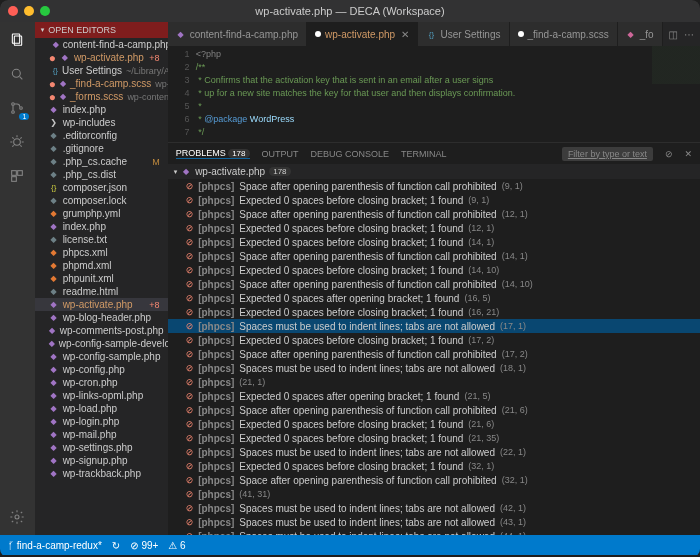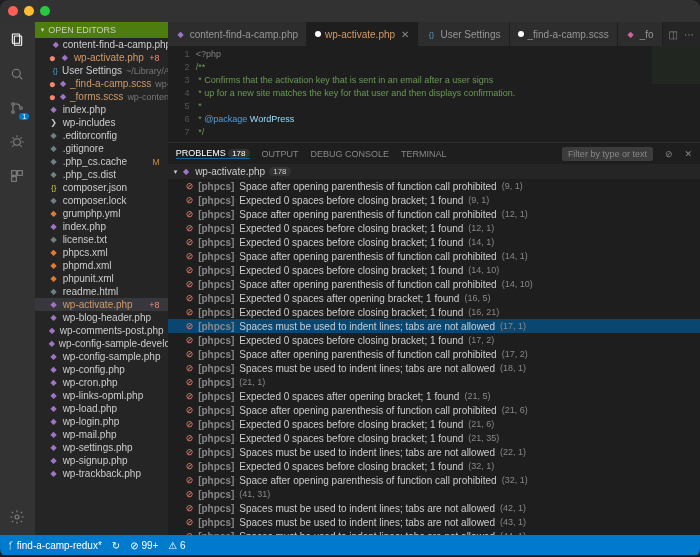--- a/index.html
+++ b/index.html
@@ -9,21 +9,21 @@
 .dot { width: 10px; height: 10px; border-radius: 50%; }
 .dot.r { background: #ff5f56; } .dot.y { background: #ffbd2e; } .dot.g { background: #27c93f; }
 .title { position: absolute; left: 50%; transform: translateX(-50%); color: #ccc; font-size: 11px; }
 .main { display: flex; height: 513px; }
 .activitybar { width: 38px; background: #333; display: flex; flex-direction: column; align-items: center; padding-top: 8px; gap: 14px; color: #858585; }
 .activitybar .ic { width: 20px; height: 20px; display: flex; align-items: center; justify-content: center; cursor: pointer; position: relative; }
 .activitybar .ic.active { color: #fff; }
 .badge { position: absolute; bottom: -2px; right: -2px; background: #007acc; color: #fff; border-radius: 6px; font-size: 7px; padding: 0 3px; }
 .sidebar { width: 146px; background: #252526; color: #ccc; display: flex; flex-direction: column; overflow: hidden; }
 .sidebar-title { text-transform: uppercase; font-size: 9px; padding: 6px 12px 4px; color: #bbb; }
-.section-hdr { font-size: 9px; text-transform: uppercase; padding: 3px 6px; background: #4d7c0f; display: flex; align-items: center; gap: 4px; cursor: pointer; }
+.section-hdr { font-size: 9px; text-transform: uppercase; padding: 3px 6px; background: #7f1d1d; display: flex; align-items: center; gap: 4px; cursor: pointer; }
 .chev { font-size: 7px; }
 .open-ed { display: flex; align-items: center; padding: 1px 4px 1px 14px; font-size: 10px; gap: 4px; white-space: nowrap; overflow: hidden; }
 .open-ed .dot2 { color: #f48771; font-size: 12px; line-height: 8px; }
 .open-ed.mod .name { color: #d19a66; }
 .open-ed .cnt { color: #f48771; margin-left: auto; font-size: 9px; padding-right: 4px; }
 .open-ed .sub { color: #777; font-size: 9px; }
 .files { flex: 1; overflow: hidden; }
 .file { display: flex; align-items: center; padding: 1px 4px 1px 14px; font-size: 10px; gap: 4px; white-space: nowrap; overflow: hidden; cursor: pointer; }
 .file.sel { background: #37373d; }
 .file.cur .nm { color: #d19a66; }
@@ -45,21 +45,21 @@
 .gutter { width: 28px; text-align: right; color: #555; padding-right: 6px; padding-top: 2px; }
 .codelines { padding-top: 2px; color: #6a9955; white-space: pre; }
 .codelines .tag { color: #808080; }
 .codelines .kw { color: #569cd6; }
 .codelines .pkg { color: #9cdcfe; }
 .minimap { position: absolute; right: 0; top: 0; width: 48px; height: 96px; opacity: 0.3; background: linear-gradient(#2a3a2a 0 40%, #1e1e1e 40%); }
 .panel-tabs { display: flex; background: #1e1e1e; height: 22px; align-items: center; padding: 0 8px; gap: 12px; font-size: 9px; color: #888; border-top: 1px solid #2d2d2d; }
 .ptab { cursor: pointer; text-transform: uppercase; }
 .ptab.active { color: #fff; border-bottom: 1px solid #0e639c; }
 .ptab .pb { background: #333; color: #fff; border-radius: 6px; padding: 0 4px; font-size: 8px; }
-.filter { margin-left: auto; background: #3c3c3c; color: #888; padding: 2px 6px; font-size: 9px; border-radius: 2px; cursor: text; }
+.filter { margin-left: auto; background: #3c3c3c; color: #888; padding: 2px 6px; font-size: 9px; border-radius: 2px; cursor: text; text-decoration: underline; }
 .panel-x { cursor: pointer; color: #888; }
 .panel-body { flex: 1; overflow: auto; background: #1e1e1e; }
 .phdr { display: flex; align-items: center; gap: 4px; padding: 2px 6px; font-size: 10px; background: #252526; cursor: pointer; }
 .phdr .pb { background: #333; border-radius: 6px; padding: 0 4px; font-size: 8px; }
 .prob { display: flex; align-items: center; gap: 5px; padding: 1.5px 4px 1.5px 18px; font-size: 10px; color: #ccc; white-space: nowrap; overflow: hidden; cursor: pointer; }
 .prob.sel { background: #094771; }
 .perr { color: #f48771; font-size: 9px; }
 .psrc { color: #888; font-weight: bold; }
 .ploc { color: #888; font-size: 9px; }
 .statusbar { height: 20px; background: #007acc; color: #fff; display: flex; align-items: center; font-size: 10px; padding: 0 8px; gap: 10px; }
@@ -69,20 +69,21 @@
 </style>
 </head>
 <body>
 
 <div class="titlebar">
   <div class="traffic">
     <div class="dot r"></div>
     <div class="dot y"></div>
     <div class="dot g"></div>
   </div>
+  <div class="title">wp-activate.php — DECA (Workspace)</div>
 </div>
 
 <div class="main">
   <div class="activitybar">
     <div class="ic active">
         <svg viewBox="0 0 24 24" fill="none" stroke="currentColor" stroke-width="1.6">
           <rect x="5" y="3" width="11" height="14" rx="1"></rect>
           <rect x="8" y="6" width="11" height="14" rx="1"></rect>
         </svg>
       </div>

